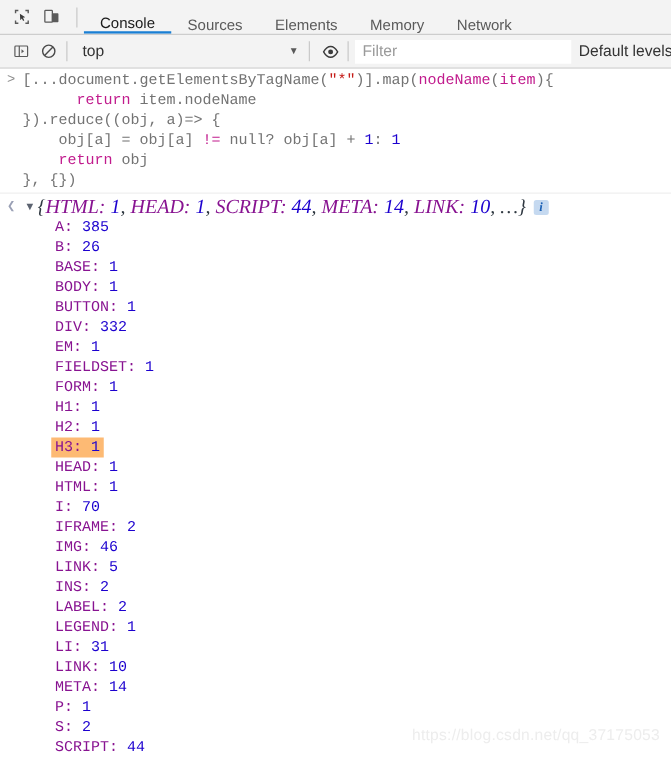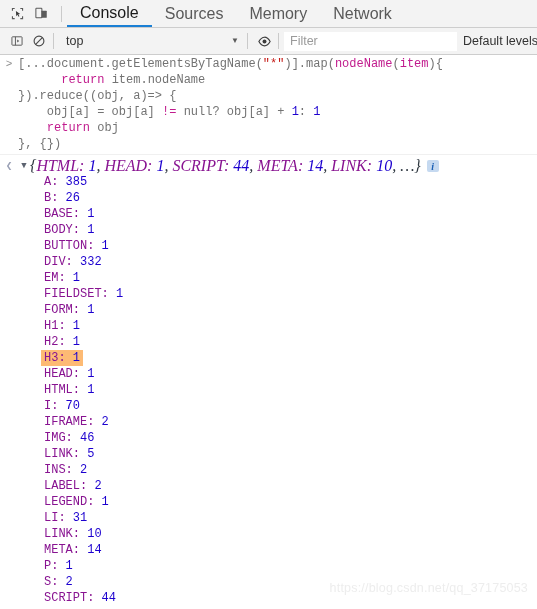--- a/index.html
+++ b/index.html
@@ -51,23 +51,23 @@
     flex: 0 0 auto;
   }
   .tabs {
     display: flex;
     align-items: stretch;
     flex: 1 1 auto;
     overflow: hidden;
   }
   .tab {
     display: flex;
-    align-items: center;
+    align-items: flex-end;
     padding: 0 13px;
-    font-size: 16px;
+    font-size: 12px;
     color: #5a5a5a;
     white-space: nowrap;
     cursor: pointer;
     position: relative;
     box-sizing: border-box;
   }
   .tab.active {
     color: #1a1a1a;
     border-bottom: 2px solid #1a7fd4;
   }
@@ -271,20 +271,23 @@
       </svg>
     </div>
   </div>
   <div class="vsep"></div>
   <div class="tabs">
     <div class="tab active">
         <span>Console</span>
       </div>
     <div class="tab">
         <span>Sources</span>
+      </div>
+    <div class="tab">
+        <span>Elements</span>
       </div>
     <div class="tab">
         <span>Memory</span>
       </div>
     <div class="tab">
         <span>Network</span>
       </div>
     <div class="tab"></div>
   </div>
 </div>

